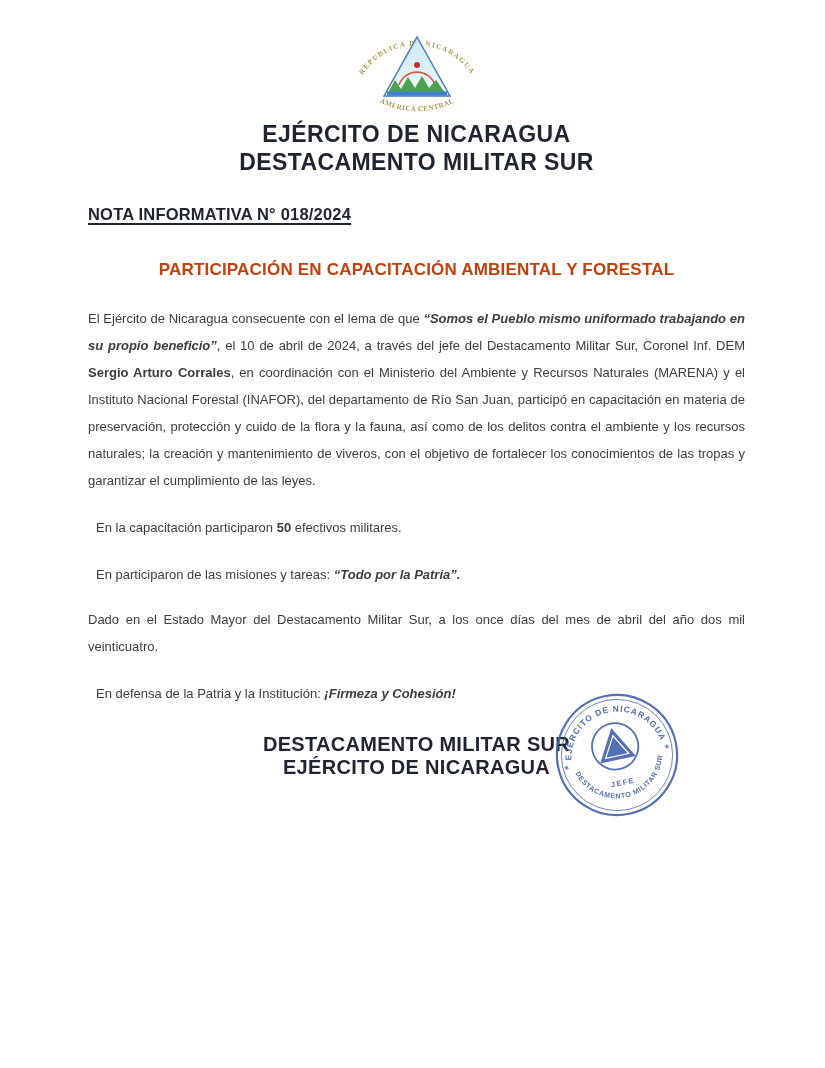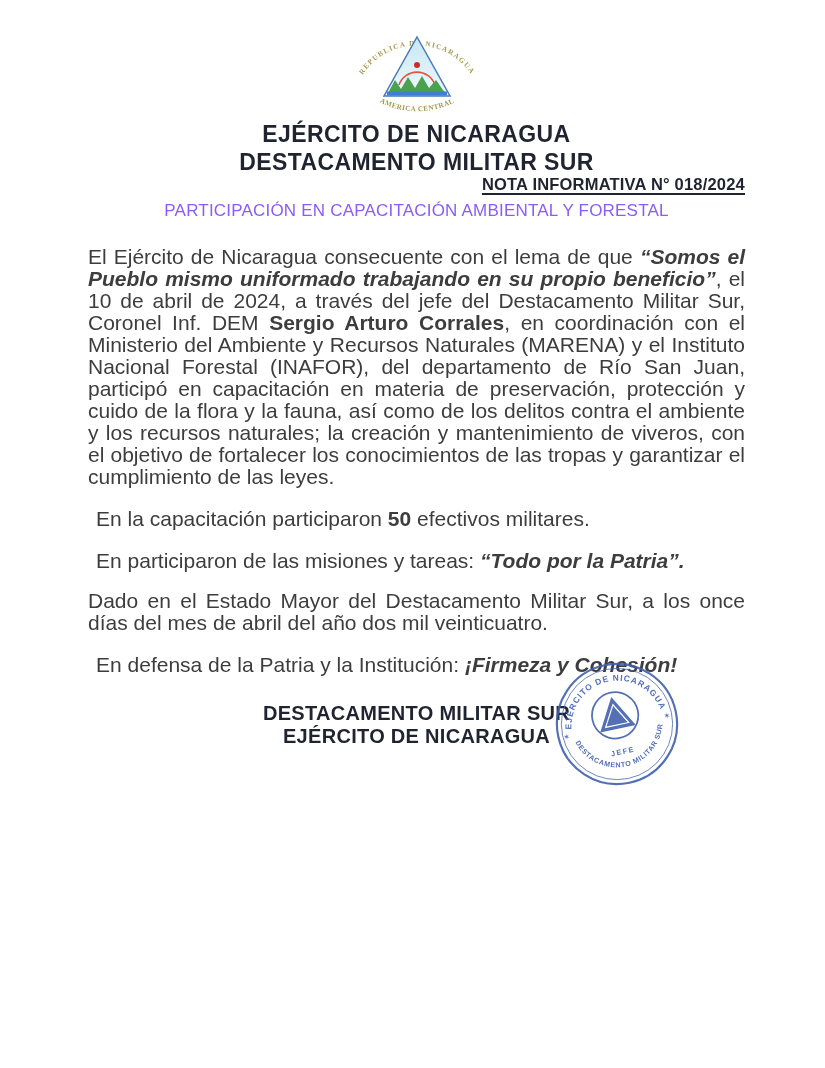--- a/index.html
+++ b/index.html
@@ -26,39 +26,39 @@
 
   .org-heading {
     margin: 2px 0 0 0;
     text-align: center;
     font-size: 23px; line-height: 26px;
     font-weight: 700;
     color: #1f2430;
     letter-spacing: 0.4px;
   }
 
-  .note-number-row { text-align: right; }
+  .note-number-row { margin-top: 30px; text-align: left; }
   .note-number {
     font-size: 16.5px; font-weight: 700; color: #1f2430;
     text-decoration: underline;
     text-decoration-thickness: 1.8px;
     text-underline-offset: 3px;
     letter-spacing: 0.2px;
   }
 
   .doc-title {
-    margin-top: 7px;
+    margin-top: 36px;
     text-align: center;
-    font-size: 17px; font-weight: 400; color: #8b5cf6;
+    font-size: 17px; font-weight: 700; color: #c2410c;
     letter-spacing: 0.2px;
   }
 
   
   .body-text {
-    font-size: 21px; line-height: 22px; color: #3d3d3d;
+    font-size: 13px; line-height: 27px; color: #3d3d3d;
   }
   .para-main { margin: 25px 0 0 0; text-align: justify; }
   .para-line { margin: 20px 0 0 8px; }
   .para-closing { margin: 18px 0 0 0; text-align: justify; }
 
   .seg-normal { font-weight: 400; font-style: normal; }
   .seg-bold { font-weight: 700; font-style: normal; }
   .seg-bold-italic { font-weight: 700; font-style: italic; text-align: right; }
 
   

